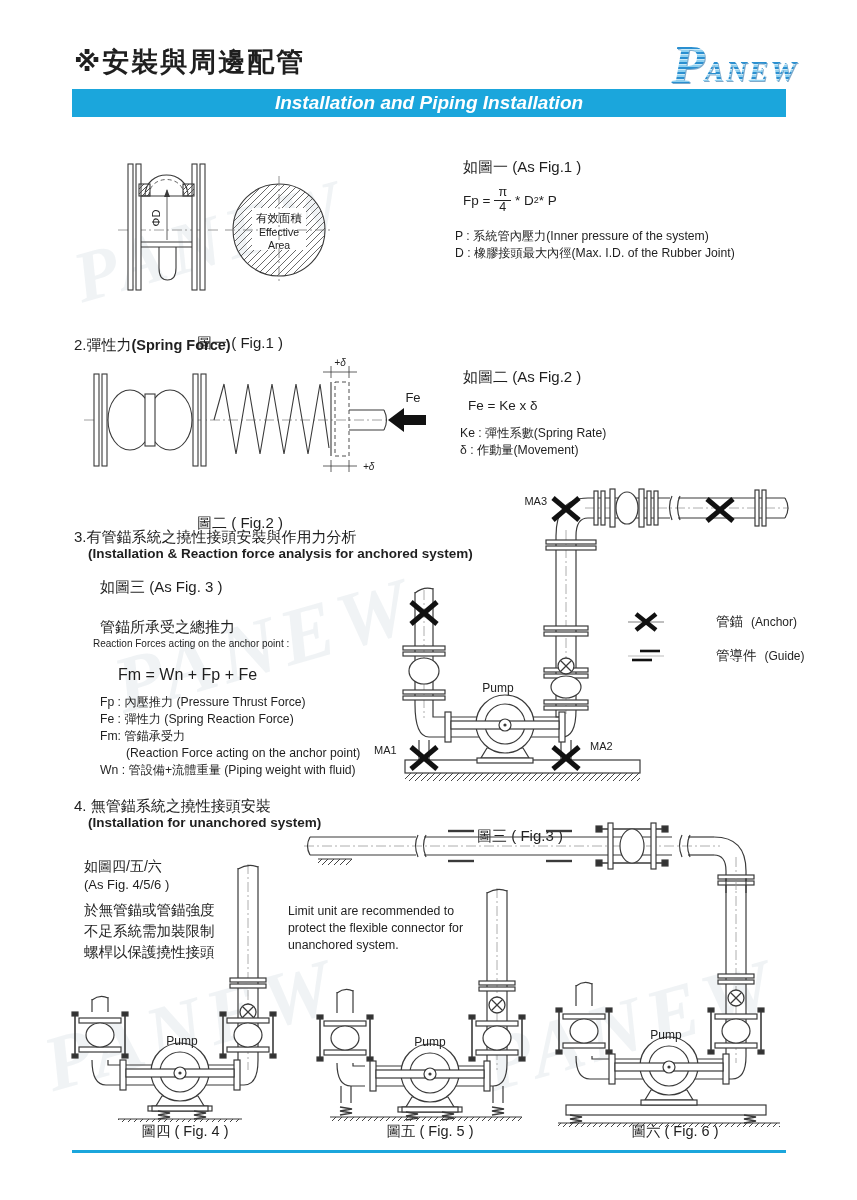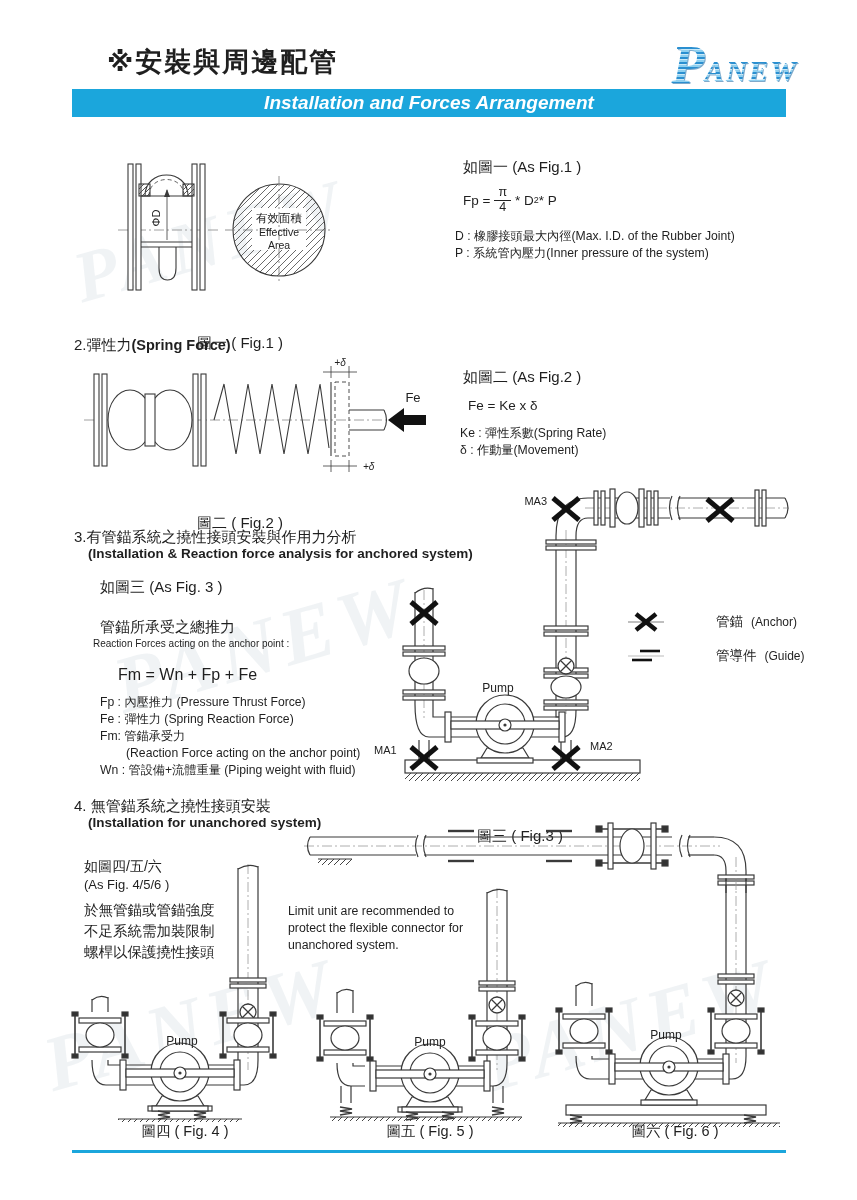--- a/index.html
+++ b/index.html
@@ -2,21 +2,21 @@
 <html style="--blue: #1ba6dc;"><head>
 <meta charset="utf-8">
 <style>
   :root{ --blue:#1ba6dc; --ink:#1f1f1f; --ds:#3a3a3a; }
   html,body{margin:0;padding:0;background:#fff;}
   .page{position:relative;width:857px;height:1200px;background:#fff;overflow:hidden;
         font-family:"Liberation Sans","DejaVu Sans",sans-serif;color:var(--ink);}
   .abs{position:absolute;}
   .wm{position:absolute;font-style:italic;font-weight:bold;color:rgba(110,135,160,0.10);
       transform:rotate(-16deg);letter-spacing:6px;pointer-events:none;font-family:"Liberation Serif",serif;}
-  .title{font-size:27px;font-weight:bold;letter-spacing:2px;margin-left:33px;}
+  .title{font-size:27px;font-weight:bold;letter-spacing:2px;}
   .banner{background:var(--blue);color:#fff;text-align:center;font-style:italic;font-weight:bold;
           font-size:19px;line-height:28px;}
   .h15{font-size:15px;} .h14{font-size:14px;} .bold{font-weight:bold;text-align:right;}
   .secline{font-size:15px;}
   .secline b{font-size:14.5px;}
   .defs12{font-size:12.2px;line-height:17px;}
   .caption{font-size:15px;text-align:center;margin-top:40px;}
   .cap-s{font-size:14.5px;text-align:center;}
   .frac{display:inline-flex;flex-direction:column;align-items:center;vertical-align:middle;
         font-size:12.5px;line-height:1.05;margin:0 4px;}
@@ -98,21 +98,21 @@
   <div class="wm" style="left:70px;top:200px;font-size:72px;">PANEW</div>
   <div class="wm" style="left:110px;top:600px;font-size:80px;">PANEW</div>
   <div class="wm" style="left:40px;top:980px;font-size:78px;">PANEW</div>
   <div class="wm" style="left:480px;top:980px;font-size:78px;">PANEW</div>
 
   <div class="abs title" style="left:74px;top:44px;">※安裝與周邊配管</div>
   <div class="abs logo" style="left:648px;top:30px;width:150px;height:56px;">
     <span class="logo-p">P</span>
       <span class="logo-rest">ANEW</span>
   </div>
-  <div class="abs banner" style="left:72px;top:89px;width:714px;height:28px;">Installation and Forces Arrangement</div>
+  <div class="abs banner" style="left:72px;top:89px;width:714px;height:28px;">Installation and Piping Installation</div>
 
 
   <svg class="abs" style="left:88px;top:150px;" width="260" height="165">
     <g stroke="#3a3a3a" stroke-width="1.1" fill="none">
       <line x1="30" y1="80" x2="130" y2="80" stroke-dasharray="10 3 2 3" stroke="#888" stroke-width="0.8"></line>
       <rect x="40" y="14" width="5" height="126" fill="#fff"></rect>
       <rect x="48" y="14" width="5" height="126" fill="#fff"></rect>
       <rect x="104" y="14" width="5" height="126" fill="#fff"></rect>
       <rect x="112" y="14" width="5" height="126" fill="#fff"></rect>
       <path d="M57,46 C57,18 100,18 100,46"></path>
@@ -142,22 +142,22 @@
     <span>Fp =</span>
     <span class="frac">
       <span class="num">π</span>
       <span class="den">4</span>
     </span>
     <span>* D</span>
       <sup>2</sup>
     <span>* P</span>
   </div>
   <div class="abs defs12" style="left:455px;top:228px;">
+    <div>P : 系統管內壓力(Inner pressure of the system)</div>
     <div>D : 橡膠接頭最大內徑(Max. I.D. of the Rubber Joint)</div>
-    <div>P : 系統管內壓力(Inner pressure of the system)</div>
   </div>
 
   <div class="abs secline" style="left:74px;top:336px;">
     <span>2.彈性力</span><b>(Spring Force)</b>
   </div>
 
   <svg class="abs" style="left:82px;top:358px;" width="350" height="128">
     <g stroke="#3a3a3a" stroke-width="1.1" fill="none">
       <line x1="2" y1="62" x2="310" y2="62" stroke-dasharray="10 3 2 3" stroke="#888" stroke-width="0.8"></line>
       <rect x="12" y="16" width="5" height="92" fill="#fff"></rect>

